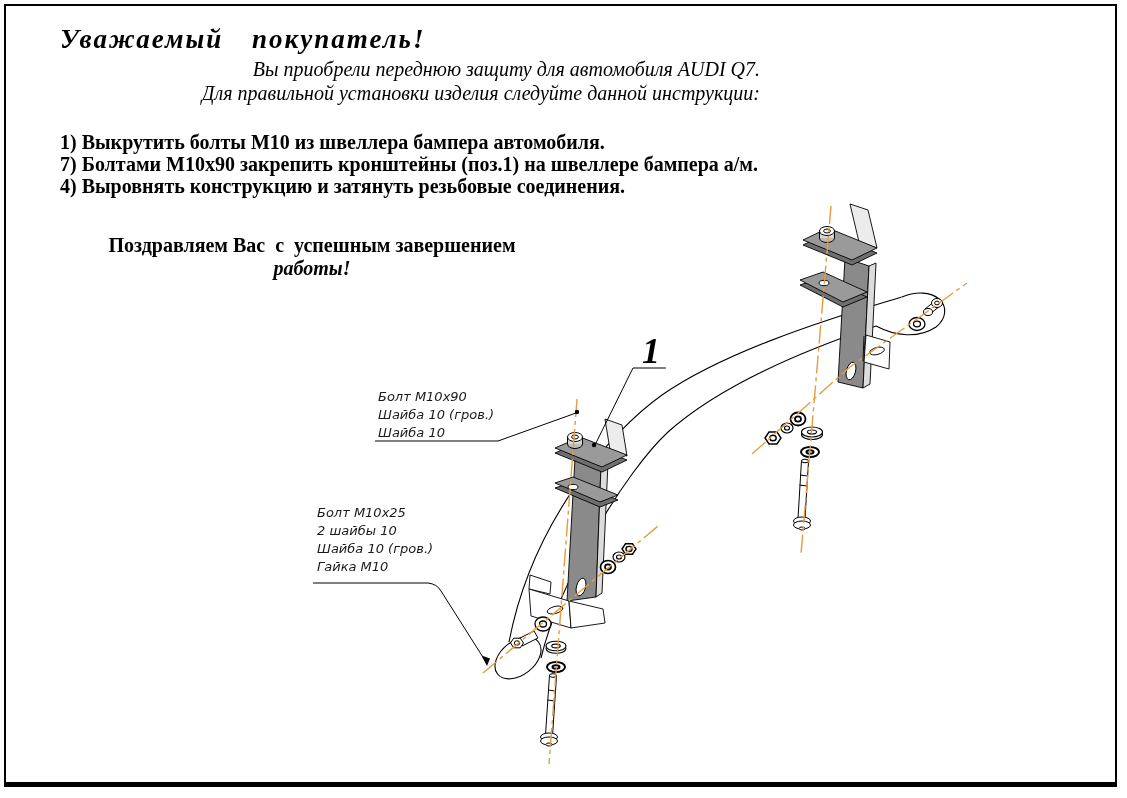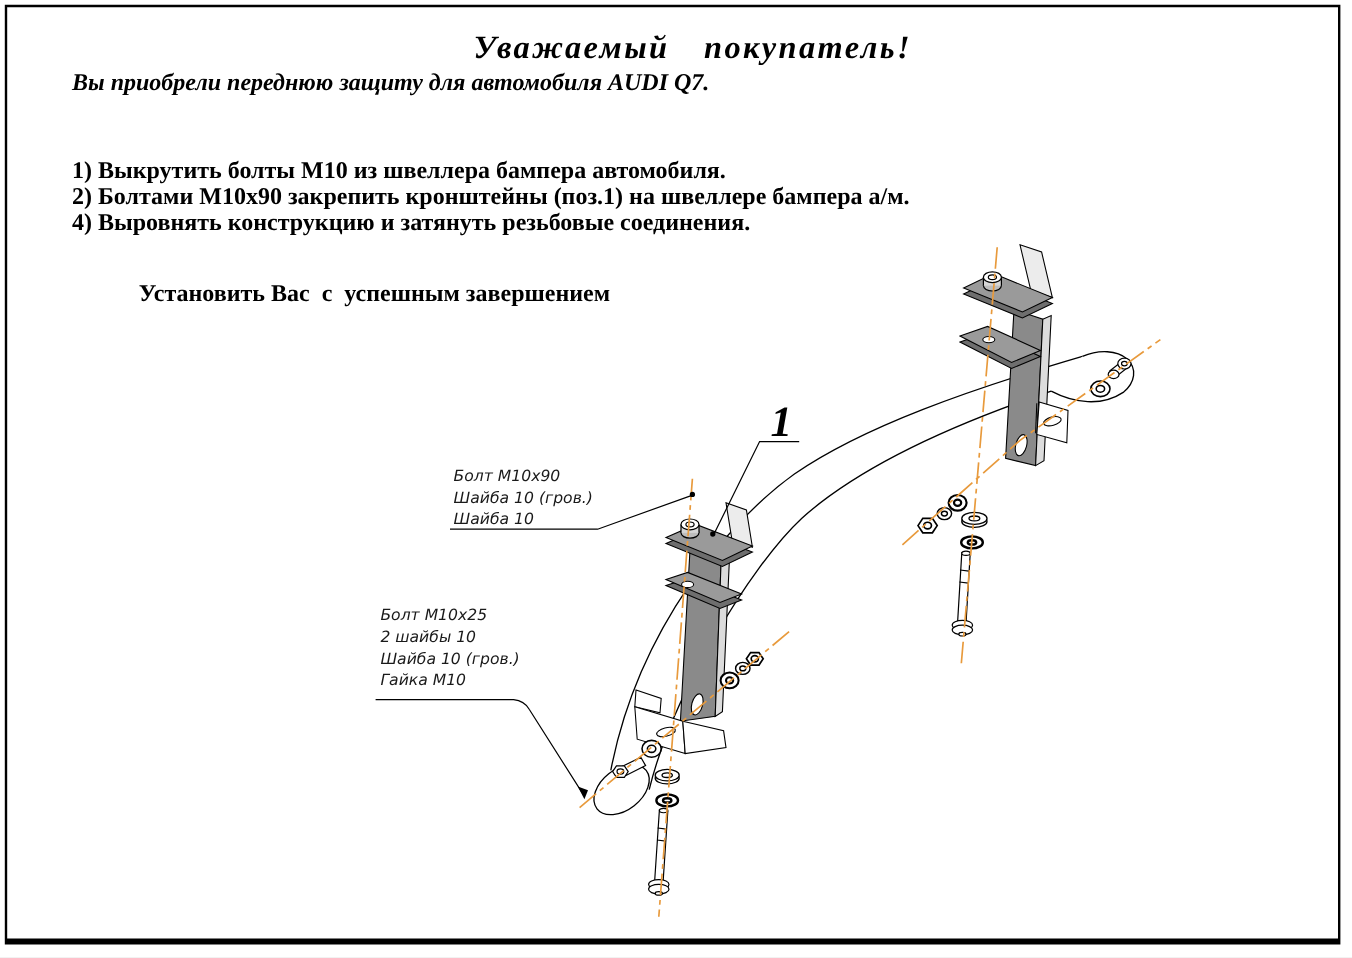--- a/index.html
+++ b/index.html
@@ -1,49 +1,51 @@
 <!DOCTYPE html>
 <html><head>
 <meta charset="utf-8">
 <style>
   html,body{margin:0;padding:0;background:#e8e8e8;}
   .page{position:relative;width:1127px;height:798px;background:#ffffff;overflow:hidden;
         font-family:"Liberation Serif", serif;color:#000;}
   .frame{position:absolute;left:4px;top:4px;width:1113px;height:783px;
          border:2px solid #000;border-bottom-width:5px;box-sizing:border-box;pointer-events:none;}
   .txt{position:absolute;white-space:nowrap;}
-  .title{left:60px;top:24px;width:700px;text-align:right;
+  .title{left:60px;top:24px;width:700px;text-align:left;
          font-size:27px;font-weight:bold;font-style:italic;letter-spacing:2px;word-spacing:20px;}
-  .sub{left:60px;width:700px;text-align:left;font-size:20px;font-weight:bold;font-style:italic;}
+  .sub{left:60px;width:700px;text-align:right;font-size:20px;font-weight:normal;font-style:italic;}
   .sub1{top:58px;}
   .sub2{top:82px;}
   .steps{position:absolute;left:60px;top:131px;font-size:20px;line-height:22px;font-weight:bold;}
   .congrats{left:62px;width:500px;text-align:center;font-size:20px;font-weight:bold;white-space:pre;}
   .congrats1{top:234px;}
   .congrats2{top:257px;font-style:italic;}
   svg{position:absolute;left:0;top:0;}
   svg text.callout{font-family:"DejaVu Sans", sans-serif;font-style:italic;font-size:13px;fill:#1a1a1a;}
   svg text.pos{font-family:"Liberation Serif", serif;font-style:italic;font-weight:bold;font-size:36px;fill:#000;}
 </style>
 </head>
 <body>
 
 <div class="page">
   <div class="frame"></div>
 
   <div class="txt title">Уважаемый покупатель!</div>
   <div class="txt sub sub1">Вы приобрели переднюю защиту для автомобиля AUDI Q7.</div>
+  <div class="txt sub sub2">Для правильной установки изделия следуйте данной инструкции:</div>
 
   <div class="steps">
     <div>1) Выкрутить болты М10 из швеллера бампера автомобиля.</div>
-    <div>2) Болтами М10х90 закрепить кронштейны (поз.1) на швеллере бампера а/м.</div>
+    <div>7) Болтами М10х90 закрепить кронштейны (поз.1) на швеллере бампера а/м.</div>
     <div>4) Выровнять конструкцию и затянуть резьбовые соединения.</div>
   </div>
 
-  <div class="txt congrats congrats1">Установить Вас  с  успешным завершением</div>
+  <div class="txt congrats congrats1">Поздравляем Вас  с  успешным завершением</div>
+  <div class="txt congrats congrats2">работы!</div>
 
   <svg width="1127" height="798" viewBox="0 0 1127 798">
 
     <g stroke="#000" stroke-width="1.1" fill="none">
       <path d="M902,297 C810,324 720,355 662,395 C610,432 532,522 509,642"></path>
       <path d="M876,326 C790,355 715,390 668,432 C625,472 560,580 541,658"></path>
       <ellipse cx="518" cy="658" rx="26" ry="17" transform="rotate(-38 518 658)" fill="#fff"></ellipse>
       <path fill="#fff" d="M902,297 C916,291 931,292 939,299 C948,307 946,319 936,327 C918,339 895,336 876,326"></path>
 
       <g fill="#fff" stroke-width="1.3">

